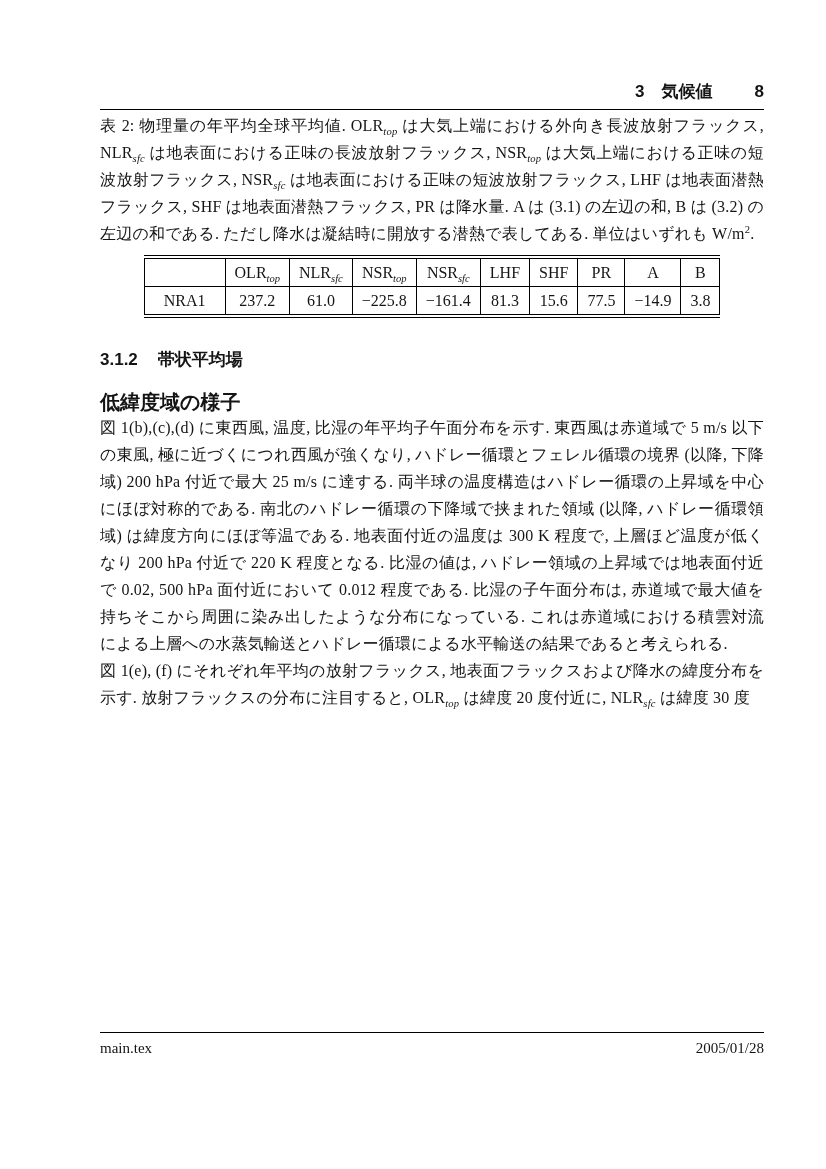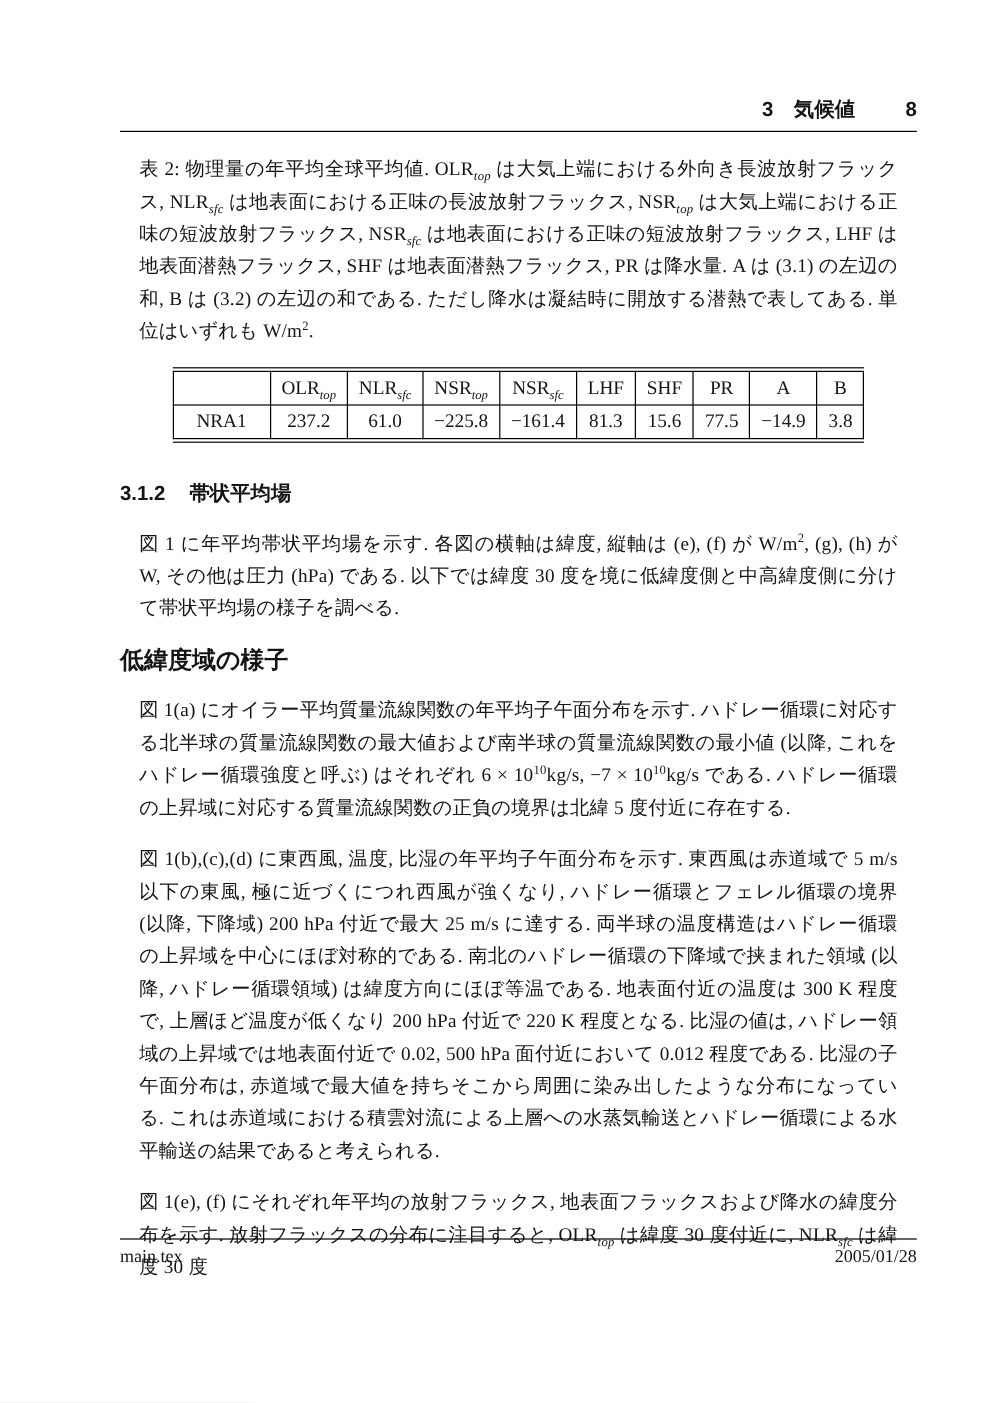--- a/index.html
+++ b/index.html
@@ -16,21 +16,21 @@
     font-family:"Liberation Sans","DejaVu Sans",sans-serif;
     font-weight:bold; font-size:17px; line-height:20px;
   }
   .head-sec-num { margin-right:17px; }
   .head-page { margin-left:42px; }
   .head-rule { border:none; border-top:1px solid #000; margin:7px 0 0 0; }
 
   
   .body-col { position:absolute; left:100px; top:112px; width:664px; }
   p.bodytext {
-    margin:16px; font-size:16px; line-height:27px;
+    margin:0; font-size:16px; line-height:27px;
     text-align:justify; letter-spacing:0.2px;
   }
   .caption { margin-top:38px; }
   .sup  { vertical-align:super; font-size:66%; line-height:0; }
   .subi { vertical-align:sub; font-size:66%; line-height:0; font-style:italic; }
 
   
   .table-center { margin-top:8px; text-align:center; }
   .table-wrap {
     display:inline-block;
@@ -117,29 +117,27 @@
             </tr>
           </tbody>
         </table>
       </div>
     </div>
 
     <div class="section-heading">
       <span class="sec-num">3.1.2</span><span>帯状平均場</span>
     </div>
 
-    <p class="bodytext p-zonal"><span>図 1 に年平均帯状平均場を示す. 各図の横軸は緯度, 縦軸は (e), (f) が W/m</span><span class="sup">2</span><span>, (g), (h) が W, その他は圧力 (hPa) である. 以下では緯度 30 度を境に低緯度側と中高緯度側に分けて帯状平均場の様子を調べる.</span></p>
 
     <div class="sub-heading">低緯度域の様子</div>
 
-    <p class="bodytext p-a"><span>図 1(a) にオイラー平均質量流線関数の年平均子午面分布を示す. ハドレー循環に対応する北半球の質量流線関数の最大値および南半球の質量流線関数の最小値 (以降, これをハドレー循環強度と呼ぶ) はそれぞれ 6 × 10</span><span class="sup">10</span><span>kg/s, −7 × 10</span><span class="sup">10</span><span>kg/s である. ハドレー循環の上昇域に対応する質量流線関数の正負の境界は北緯 5 度付近に存在する.</span></p>
 
     <p class="bodytext p-bcd"><span>図 1(b),(c),(d) に東西風, 温度, 比湿の年平均子午面分布を示す. 東西風は赤道域で 5 m/s 以下の東風, 極に近づくにつれ西風が強くなり, ハドレー循環とフェレル循環の境界 (以降, 下降域) 200 hPa 付近で最大 25 m/s に達する. 両半球の温度構造はハドレー循環の上昇域を中心にほぼ対称的である. 南北のハドレー循環の下降域で挟まれた領域 (以降, ハドレー循環領域) は緯度方向にほぼ等温である. 地表面付近の温度は 300 K 程度で, 上層ほど温度が低くなり 200 hPa 付近で 220 K 程度となる. 比湿の値は, ハドレー領域の上昇域では地表面付近で 0.02, 500 hPa 面付近において 0.012 程度である. 比湿の子午面分布は, 赤道域で最大値を持ちそこから周囲に染み出したような分布になっている. これは赤道域における積雲対流による上層への水蒸気輸送とハドレー循環による水平輸送の結果であると考えられる.</span></p>
 
-    <p class="bodytext p-ef"><span>図 1(e), (f) にそれぞれ年平均の放射フラックス, 地表面フラックスおよび降水の緯度分布を示す. 放射フラックスの分布に注目すると, OLR</span><span class="subi">top</span><span> は緯度 30 度付近に, NLR</span><span class="subi">sfc</span><span> は緯度 30 度</span></p>
+    <p class="bodytext p-ef"><span>図 1(e), (f) にそれぞれ年平均の放射フラックス, 地表面フラックスおよび降水の緯度分布を示す. 放射フラックスの分布に注目すると, OLR</span><span class="subi">top</span><span> は緯度 20 度付近に, NLR</span><span class="subi">sfc</span><span> は緯度 30 度</span></p>
 
   </div>
 
   <div class="footer">
     <hr class="foot-rule">
     <div class="foot-row">
       <span>main.tex</span>
       <span>2005/01/28</span>
     </div>
   </div>

